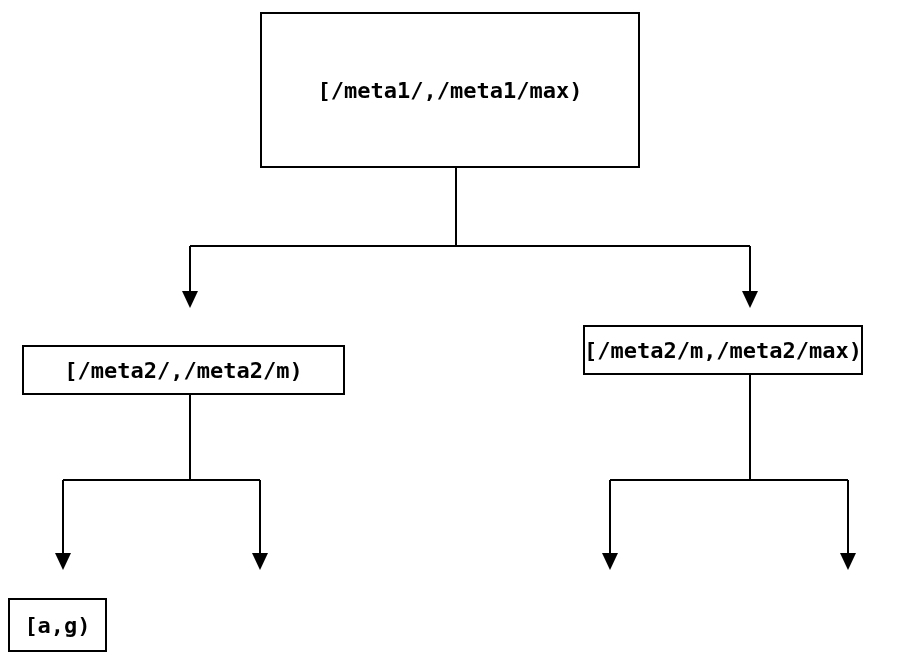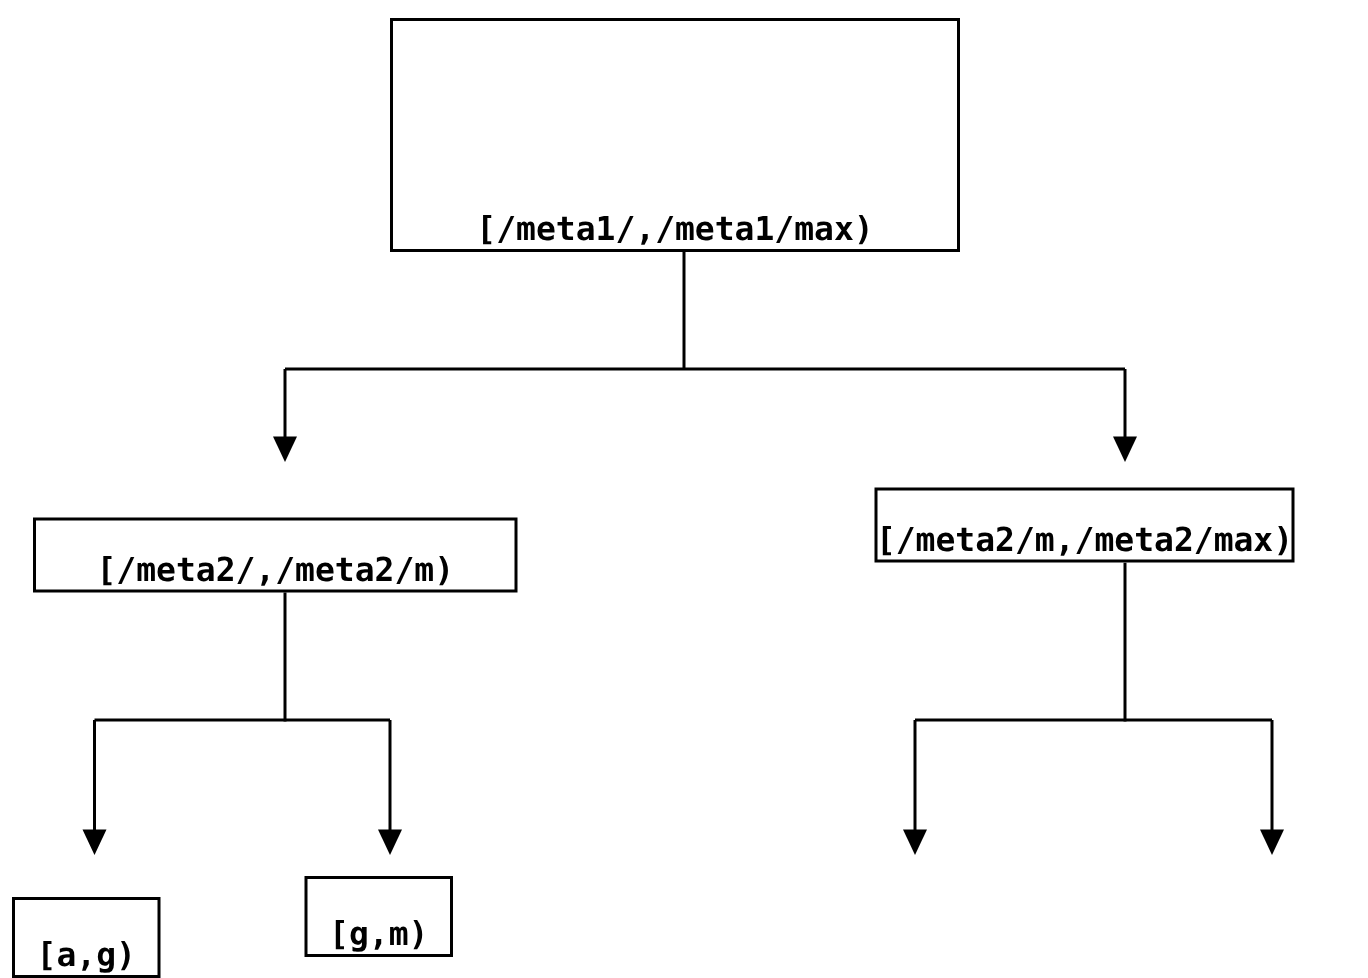--- a/index.html
+++ b/index.html
@@ -20,21 +20,21 @@
     top: 0;
     width: 912px;
     height: 652px;
   }
   .node {
     position: absolute;
     box-sizing: border-box;
     border: 2px solid #000000;
     background: #ffffff;
     display: flex;
-    align-items: flex-end;
+    align-items: center;
     justify-content: center;
   }
   .node-label {
     font-size: 22px;
     font-weight: bold;
     color: #000000;
     white-space: pre;
   }
   .node-root      { left: 260px; top: 12px;  width: 380px; height: 156px; }
   .node-mid-left  { left: 22px;  top: 325px; width: 323px; height: 50px; margin-top: 20px;  }
@@ -90,19 +90,16 @@
   </div>
 
   <div class="node node-mid-right">
     <span class="node-label">[/meta2/m,/meta2/max)</span>
   </div>
 
   <div class="node node-leaf-1">
     <span class="node-label">[a,g)</span>
   </div>
 
-  <div class="node node-leaf-2">
-    <span class="node-label">[g,m)</span>
-  </div>
 
 
 
 </div>
 
 </body></html>

